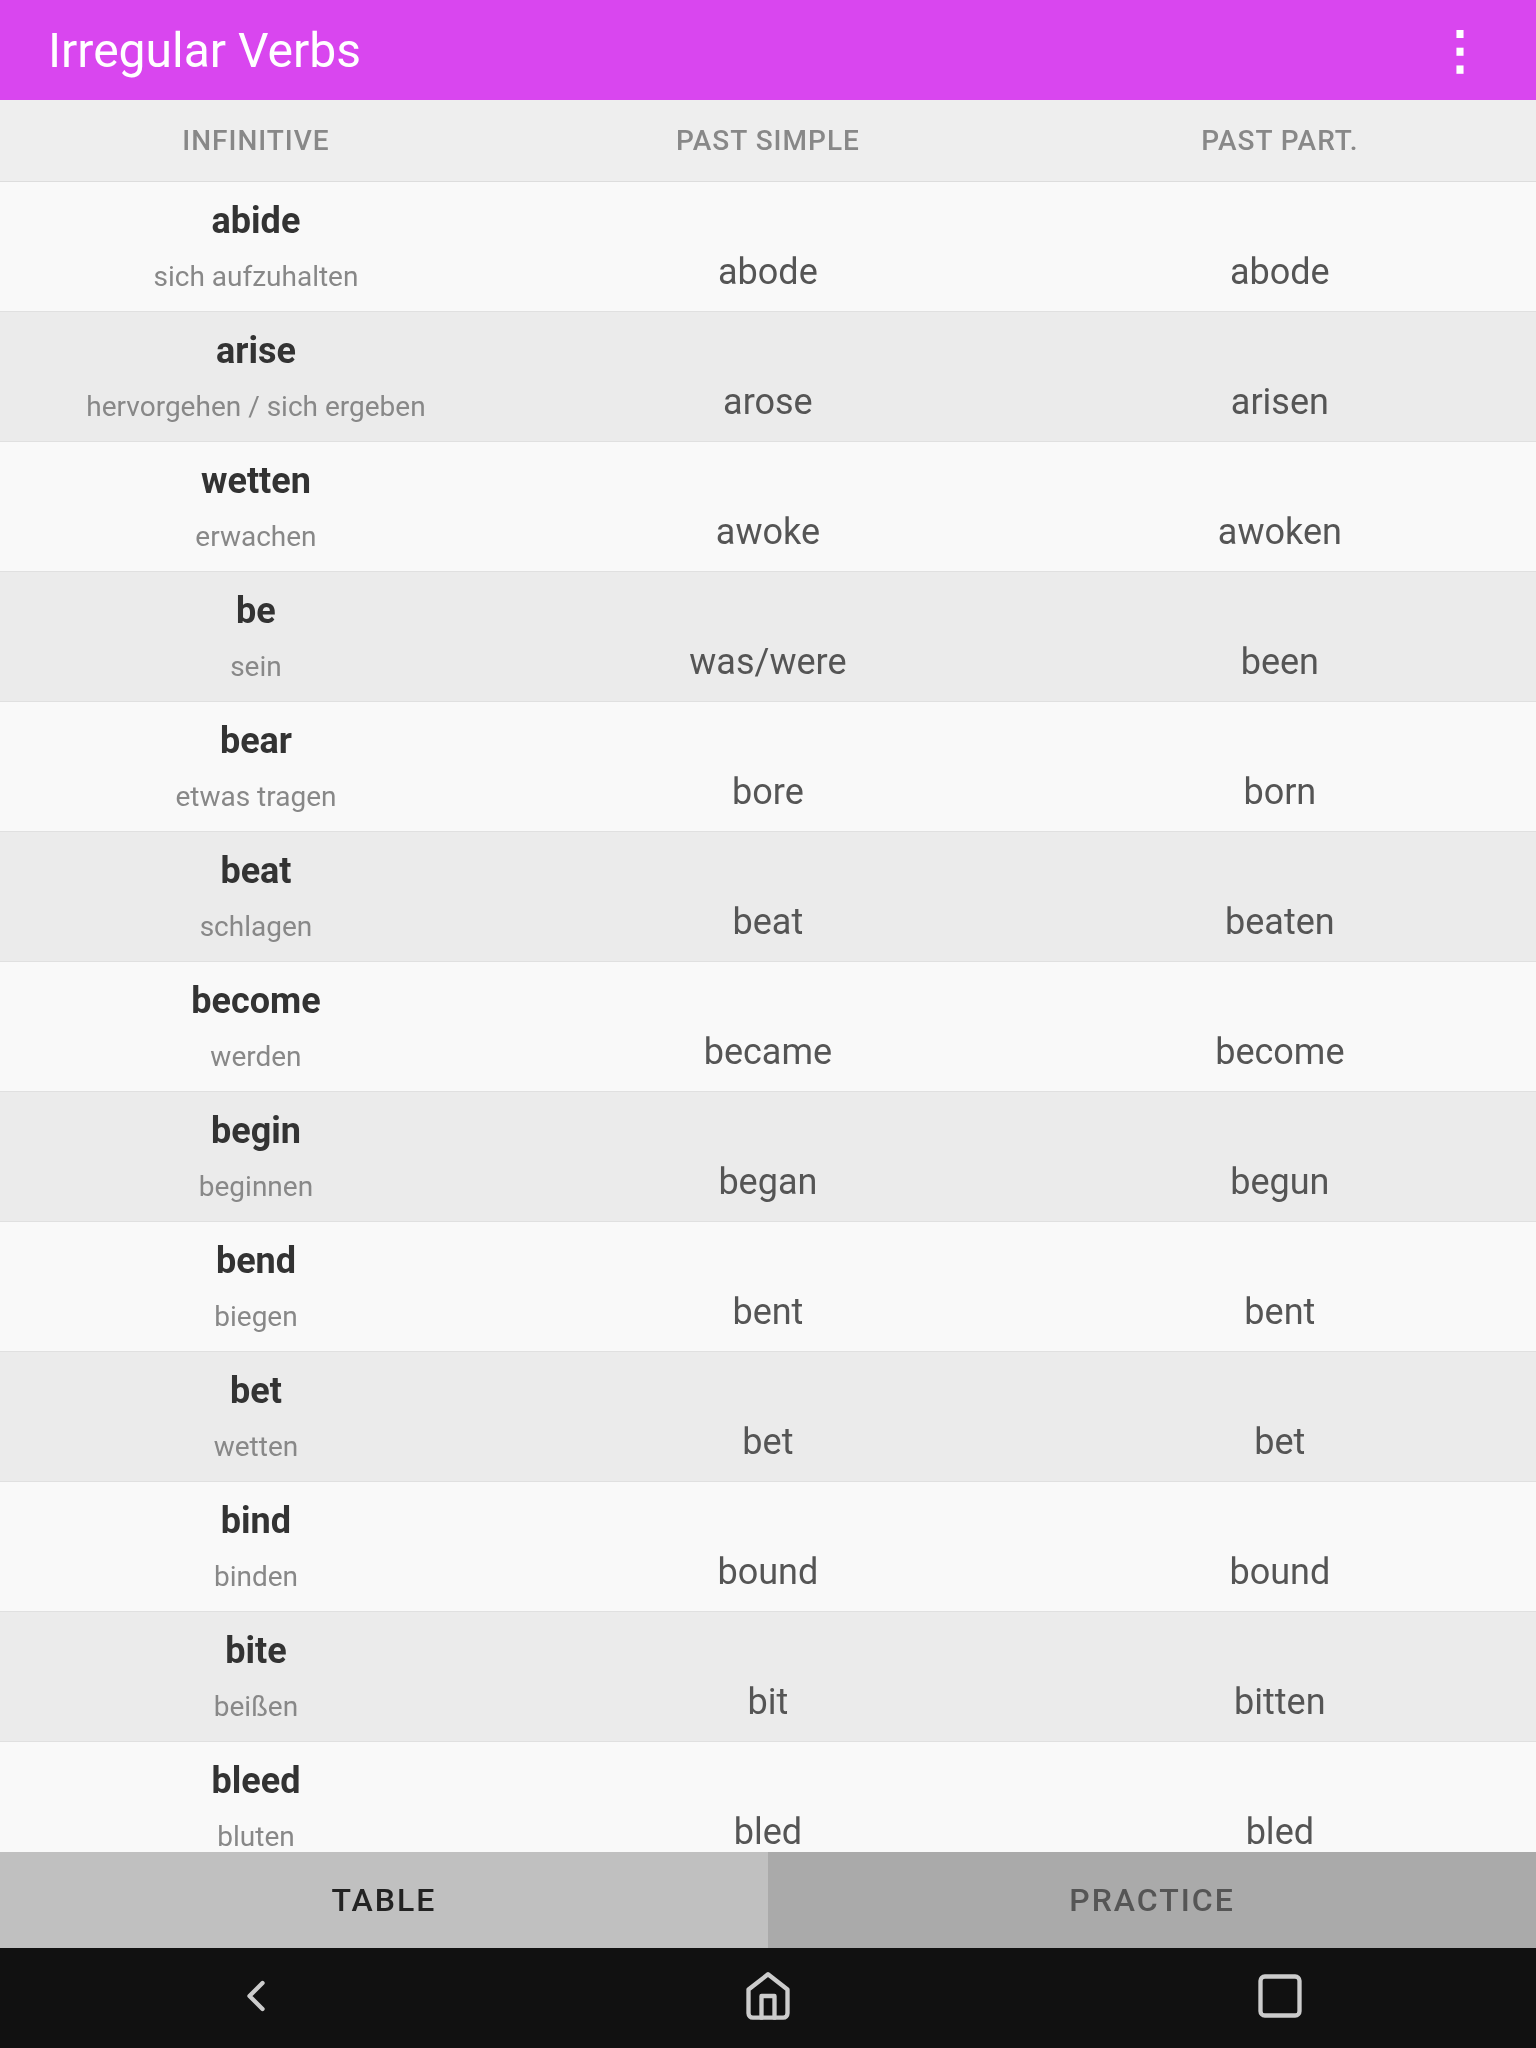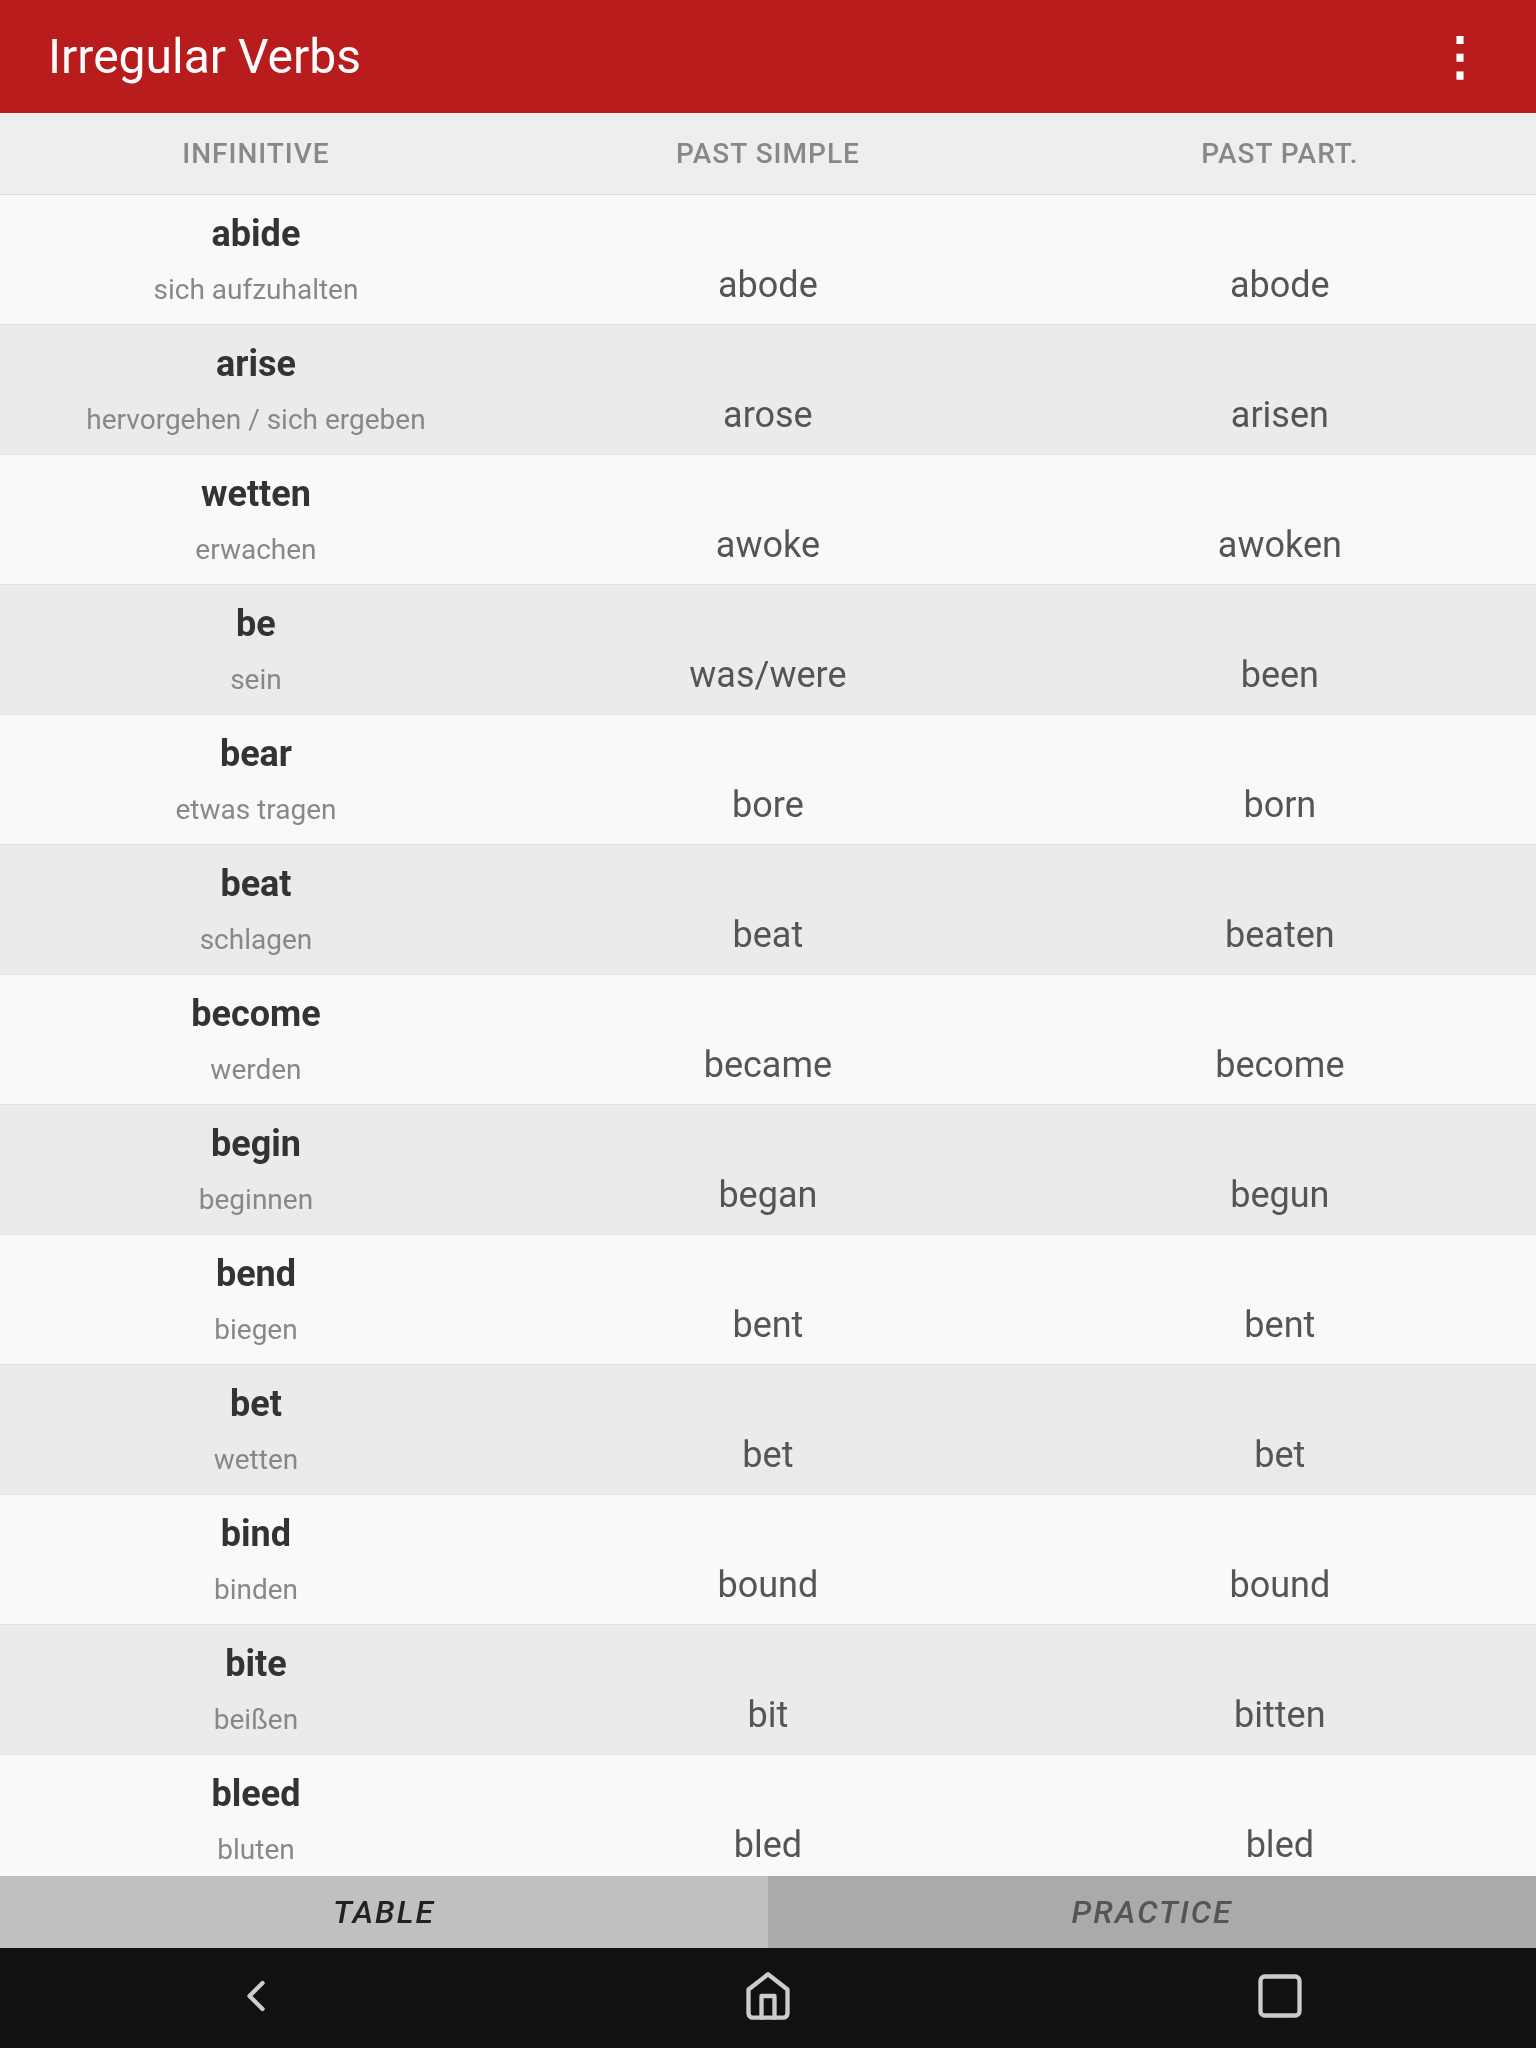--- a/index.html
+++ b/index.html
@@ -8,22 +8,22 @@
       width: 1536px;
       height: 2048px;
       font-family: 'Roboto', Arial, sans-serif;
       background: #f5f5f5;
       display: flex;
       flex-direction: column;
     }
 
     
     .header {
-      background: #b91c1c;
-      height: 113px;
+      background: #d946ef;
+      height: 100px;
       display: flex;
       align-items: center;
       justify-content: space-between;
       padding: 0 48px;
       flex-shrink: 0;
     }
     .header-title {
       color: white;
       font-size: 48px;
       font-weight: 400;
@@ -99,24 +99,23 @@
     }
 
     
     .table-area::-webkit-scrollbar { width: 8px; }
     .table-area::-webkit-scrollbar-track { background: #eee; }
     .table-area::-webkit-scrollbar-thumb { background: #bbb; border-radius: 4px; }
 
     
     .bottom-tabs {
       display: flex;
-      height: 72px;
+      height: 96px;
       background: #d0d0d0;
       flex-shrink: 0;
-      font-style: italic;
     }
     .tab {
       flex: 1;
       display: flex;
       align-items: center;
       justify-content: center;
       font-size: 32px;
       font-weight: 500;
       letter-spacing: 2px;
       color: #444;

